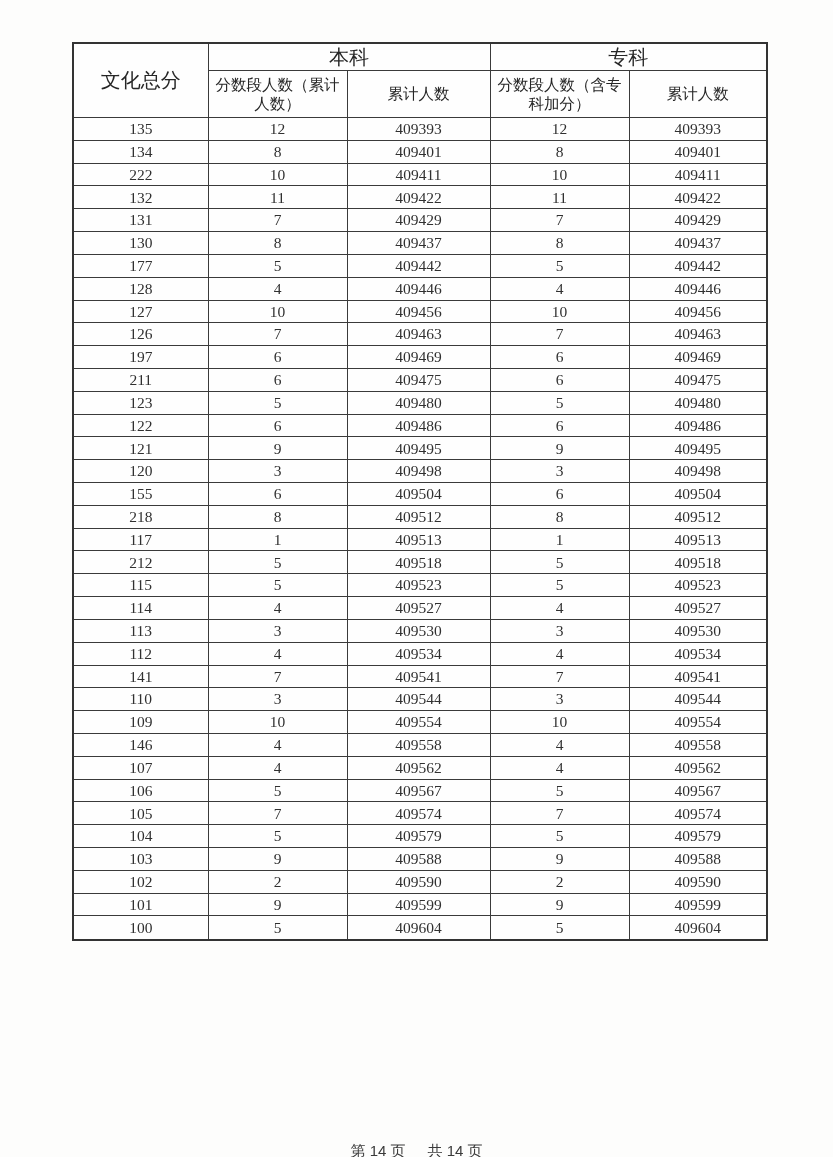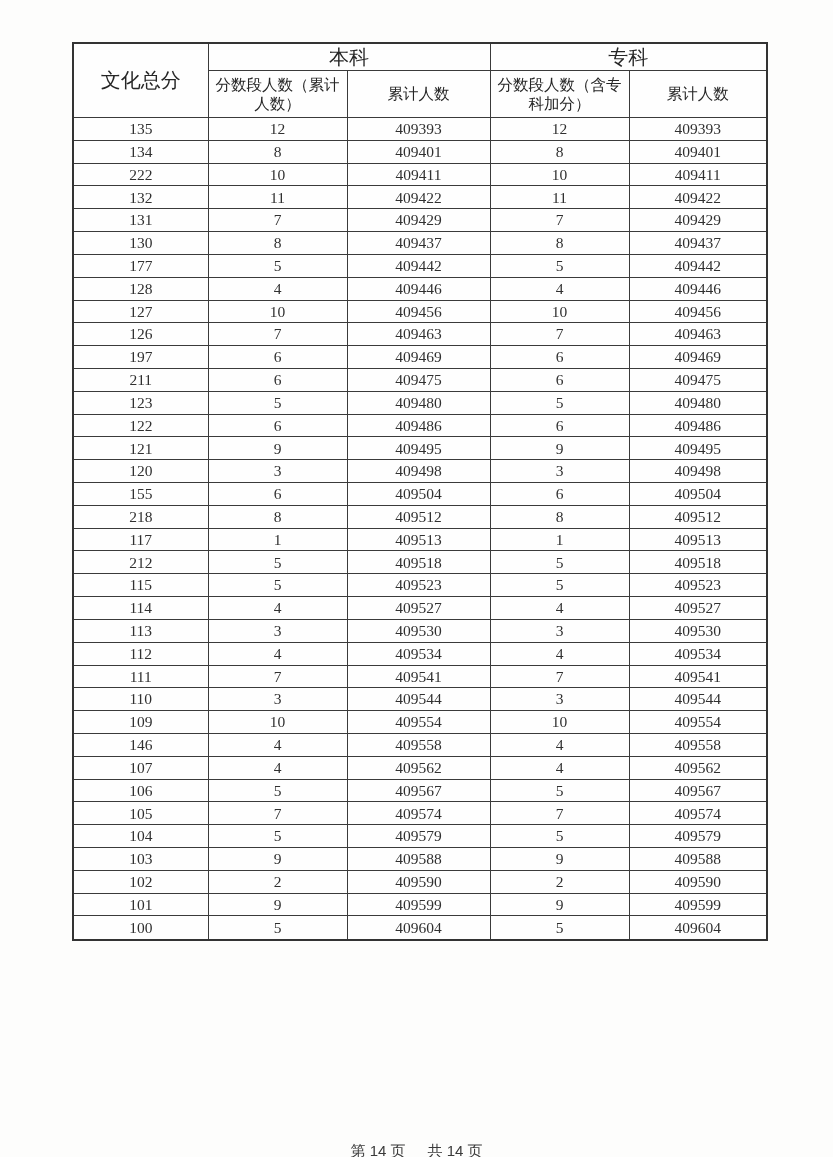--- a/index.html
+++ b/index.html
@@ -253,21 +253,21 @@
           <td>409530</td>
         </tr>
         <tr>
           <td>112</td>
           <td>4</td>
           <td>409534</td>
           <td>4</td>
           <td>409534</td>
         </tr>
         <tr>
-          <td>111</td>
+          <td>141</td>
           <td>7</td>
           <td>409541</td>
           <td>7</td>
           <td>409541</td>
         </tr>
         <tr>
           <td>110</td>
           <td>3</td>
           <td>409544</td>
           <td>3</td>

